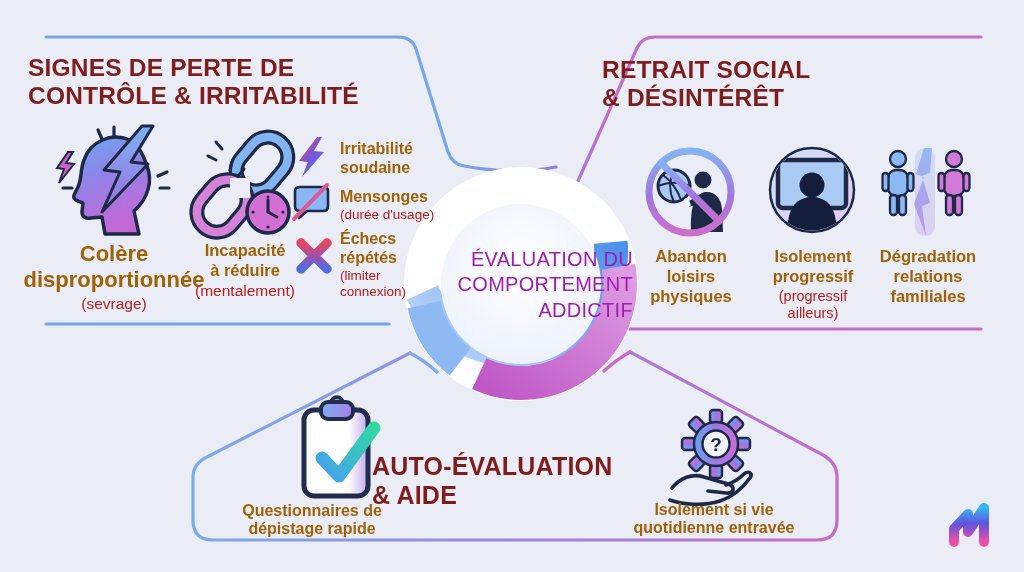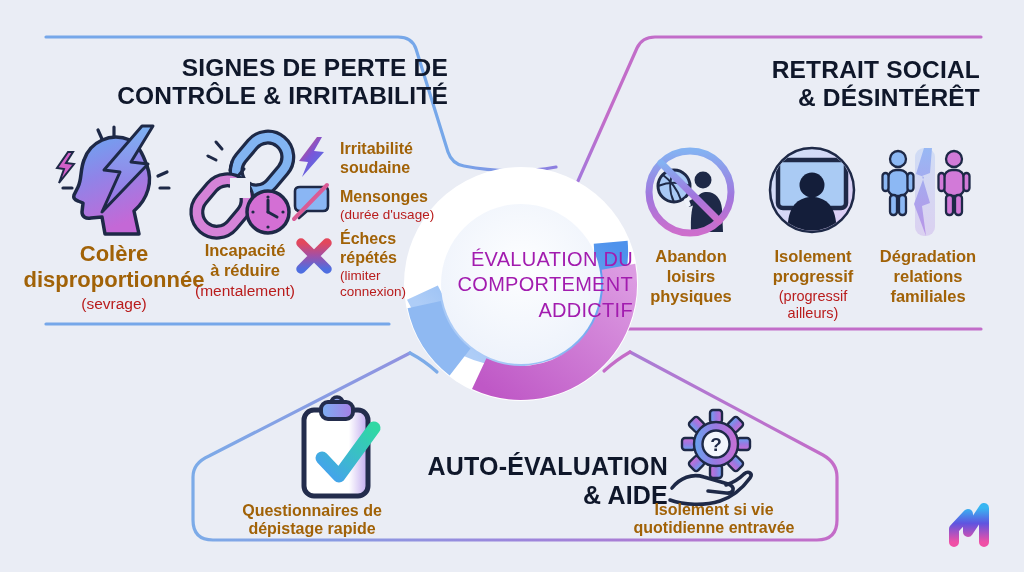--- a/index.html
+++ b/index.html
@@ -1,21 +1,21 @@
 <!DOCTYPE html>
 <html><head>
 <meta charset="utf-8">
 <title>Infographie</title>
 <style>
   html,body{margin:0;padding:0;background:#dfe3ee;}
   .stage{position:relative;width:1024px;height:572px;background:#eaedf5;overflow:hidden;
          font-family:"Liberation Sans","DejaVu Sans",sans-serif;}
   .abs{position:absolute;}
   .pre{white-space:pre-line;}
-  .t-head{font-weight:bold;color:#0f172a;text-align:right;line-height:1.16;letter-spacing:.2px;}
+  .t-head{font-weight:bold;color:#7f1d1d;text-align:left;line-height:1.16;letter-spacing:.2px;}
   .lbl{font-weight:bold;color:#a16207;text-align:center;line-height:1.2;}
   .note{font-weight:normal;color:#b91c1c;line-height:1.18;display:block;margin-top:1px;}
   .mini .lbl,.mini .note{text-align:left;}
   .mini{display:block;}
   svg.overlay{position:absolute;left:0;top:0;width:1024px;height:572px;}
   .center-title{font-weight:normal;color:#a21caf;text-align:right;line-height:1.27;letter-spacing:.3px;}
 </style>
 </head>
 <body>
 

